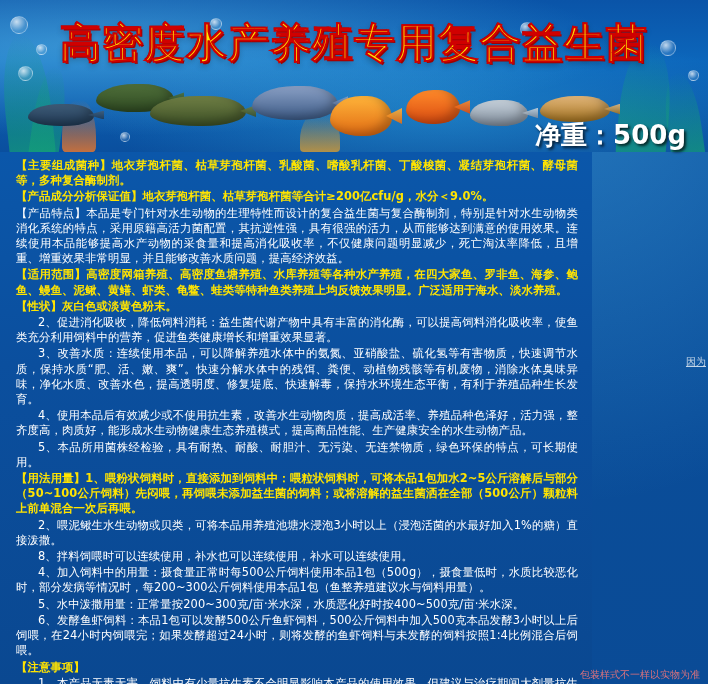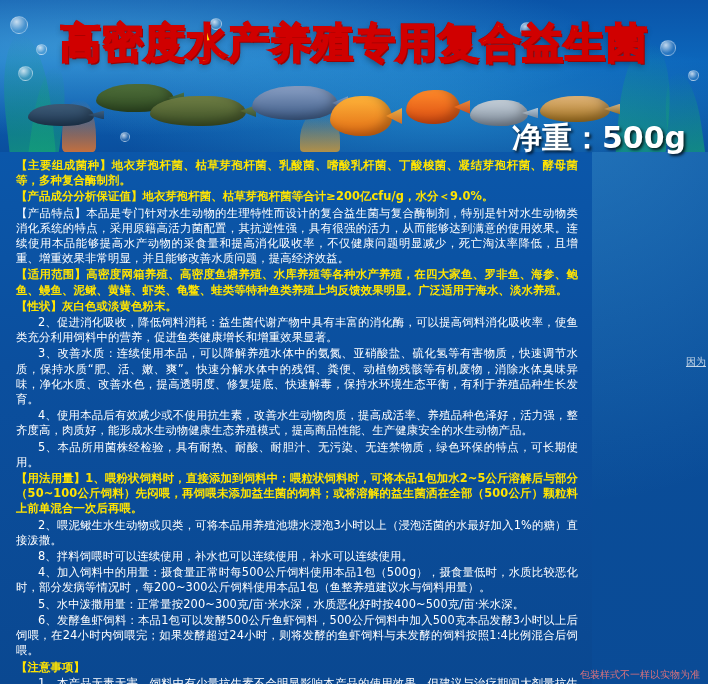--- a/index.html
+++ b/index.html
@@ -71,36 +71,36 @@
     position: absolute;
     left: 0; top: 16px;
     width: 708px;
     text-align: center;
     z-index: 6;
   }
   .title {
     display: inline-block;
     font-family: "DejaVu Sans", "Liberation Sans", sans-serif;
     font-size: 41px;
-    font-weight: bold;
+    font-weight: normal;
     letter-spacing: 1px;
     color: #ffe400;
     -webkit-text-stroke: 2px #d00000;
     text-shadow:
       2px 2px 0 #a00000,
       -1px -1px 0 #a00000,
       0 3px 6px rgba(0,0,0,0.45);
     white-space: nowrap;
   }
   .netweight {
     position: absolute;
     right: 22px;
     top: 118px;
     z-index: 7;
-    font-size: 30px;
+    font-size: 26px;
     font-weight: bold;
     color: #ffffff;
     text-shadow: 2px 2px 3px rgba(0,0,0,0.75);
     white-space: nowrap;
   }
 
   
   .body-panel {
     position: absolute;
     left: 0;

